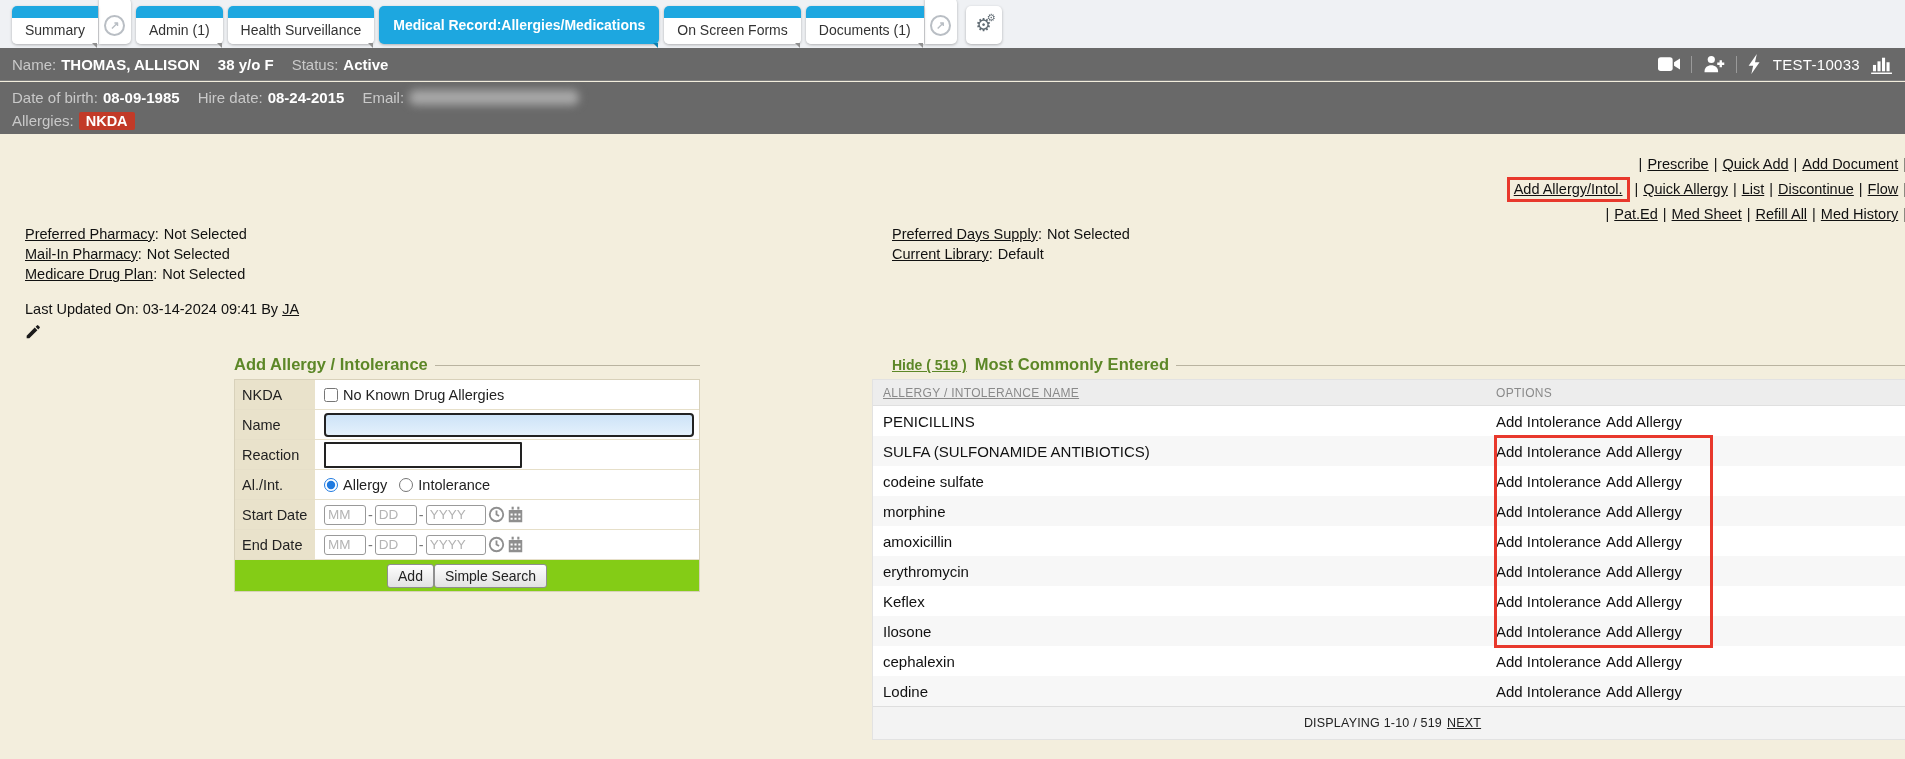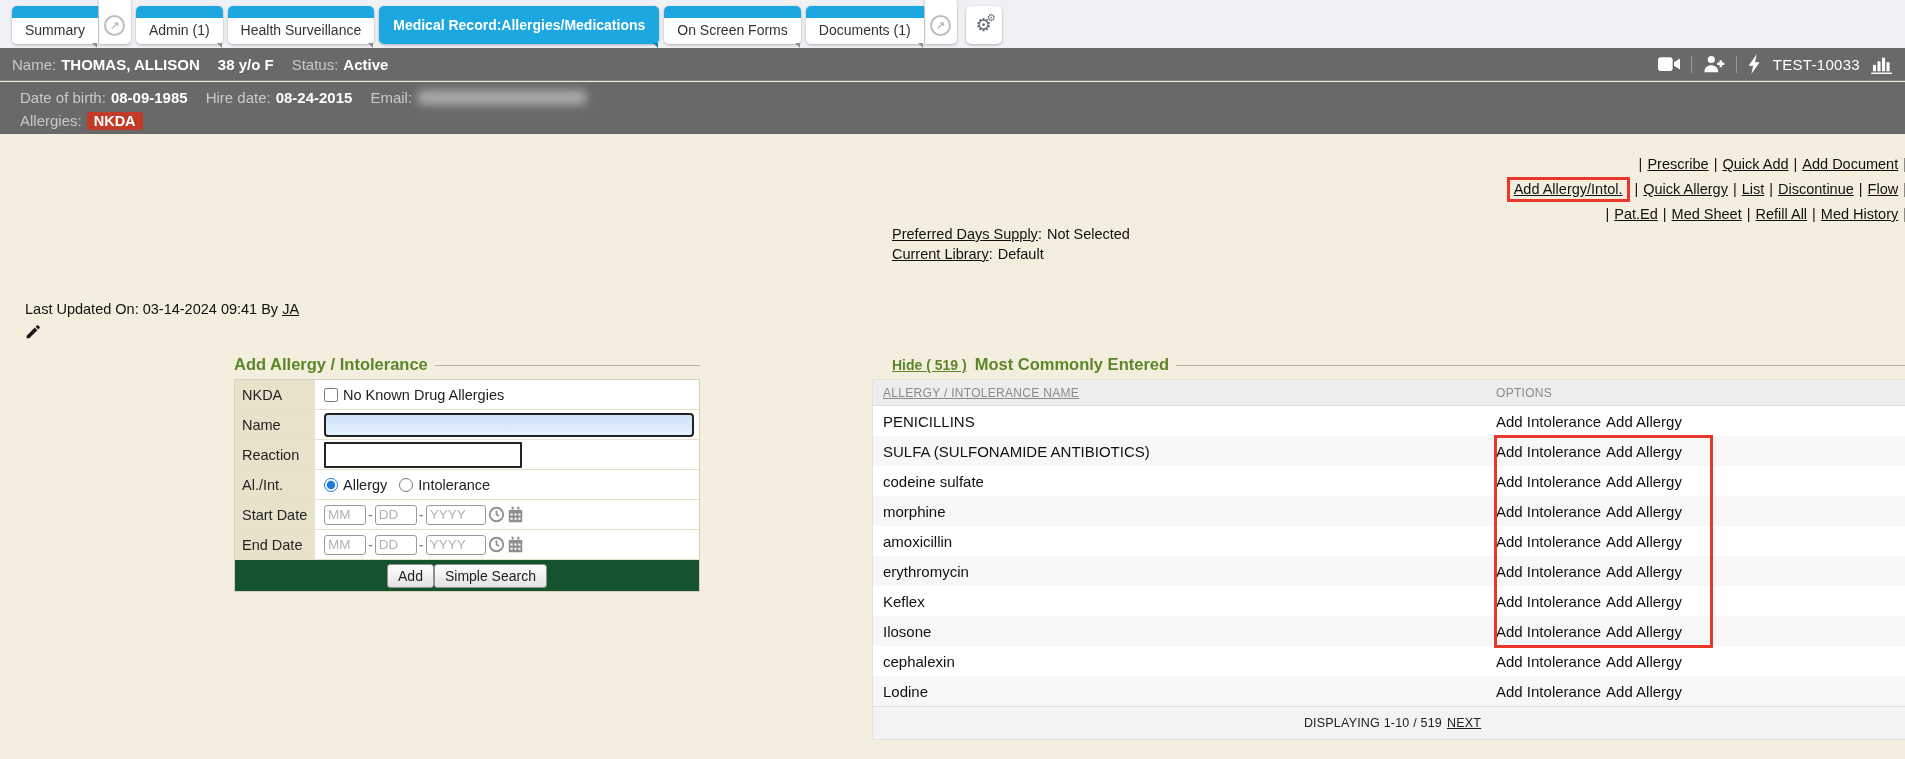--- a/index.html
+++ b/index.html
@@ -29,21 +29,21 @@
        box-shadow:0 1px 3px rgba(0,0,0,.28);display:flex;align-items:center;justify-content:center;
        color:#5f6a72;cursor:pointer;}
   .gear-big{font-size:18px;line-height:1;}
   .gear-small{position:absolute;top:7px;right:6px;font-size:10px;line-height:1;}
 
   
   .pbar1{position:absolute;top:48px;left:0;width:100%;height:33px;background:#696969;
         border-bottom:1px solid #7f7f7f;display:flex;align-items:center;color:#fff;font-size:15px;
         padding:0 12px;box-sizing:border-box;}
   .pbar2{position:absolute;top:82px;left:0;width:100%;height:52px;background:#696969;color:#fff;
-        font-size:15px;padding:4px 12px 0 20px;box-sizing:border-box;}
+        font-size:15px;padding:4px 12px 0 12px;box-sizing:border-box;}
   .plabel{color:#c9c9c9;margin-right:5px;}
   .pval{font-weight:bold;}
   .gap18{margin-right:18px;}
   .p2line{display:flex;align-items:center;height:23px;}
   .badge-nkda{background:#c23a28;color:#fff;font-weight:bold;padding:1px 7px;border-radius:2px;
         display:inline-block;font-size:14.5px;}
   .redacted{display:inline-block;width:170px;height:15px;border-radius:7px;background:#a8a8a8;
         filter:blur(4px);vertical-align:middle;}
   .pright{margin-left:auto;display:flex;align-items:center;gap:11px;}
   .vdiv{width:1px;height:17px;background:#9a9a9a;}
@@ -87,21 +87,21 @@
   .name-input{width:356px;height:20px;background:linear-gradient(180deg,#cde3f7,#e4f1fc);
         border:2px solid #222;border-radius:4px;outline:none;padding:0 5px;font-size:14px;}
   .reaction-input{width:186px;height:20px;border:2px solid #222;border-radius:1px;background:#fff;
         resize:none;outline:none;font-size:14px;padding:1px 4px;font-family:"Liberation Sans",sans-serif;}
   .radio-lbl{margin-right:10px;}
   .date-box{width:34px;height:18px;border:1px solid #999;border-radius:3px;font-size:13.5px;
         padding:0 3px;color:#444;outline:none;}
   .date-box.yyyy{width:52px;}
   .date-box::placeholder{color:#b3b3b3;}
   .dash{color:#777;margin:0 0;}
-  .btn-row{justify-content:center;gap:0;height:31px;display:flex;align-items:center;background:#14532d;}
+  .btn-row{justify-content:center;gap:0;height:31px;display:flex;align-items:center;background:#84cc16;}
   .btn{background:linear-gradient(180deg,#fefefe,#e2e2e2);border:1px solid #8f8f8f;border-radius:3px;
         font-size:14px;padding:3px 10px;color:#222;cursor:pointer;font-family:"Liberation Sans",sans-serif;}
 
   
   .common-panel{position:absolute;left:857px;top:221px;width:1041px;}
   .common-legend{padding-left:20px;}
   .table-wrap{position:relative;border:1px solid #e2e2e2;background:#fff;}
   .thead{display:flex;align-items:center;height:25px;background:#ededed;font-size:12px;color:#8a8a8a;
         border-bottom:1px solid #e0e0e0;letter-spacing:.3px;}
   .th-name{flex:1;padding-left:10px;}
@@ -220,20 +220,34 @@
         <span class="sep"></span><span class="links-holder"><a>Prescribe</a><span class="sep"></span><a class="alt">Quick Add</a><span class="sep"></span><a>Add Document</a><span class="sep"></span></span>
       </div>
       <div>
         <a class="boxed-link">Add Allergy/Intol.</a><span class="links-holder"><span class="sep"></span><a>Quick Allergy</a><span class="sep alt"></span><a>List</a><span class="sep"></span><a>Discontinue</a><span class="sep alt"></span><a>Flow</a></span><span class="sep"></span>
       </div>
       <div>
         <span class="sep"></span><span class="links-holder"><a>Pat.Ed</a><span class="sep"></span><a class="alt">Med Sheet</a><span class="sep"></span><a>Refill All</a><span class="sep"></span><a class="alt">Med History</a><span class="sep"></span></span>
       </div>
     </div>
 
+    <div class="info-block" style="left:10px;top:90px;">
+
+        <div>
+          <a>Preferred Pharmacy</a><span class="colon"></span><span>Not Selected</span>
+        </div>
+
+        <div class="alt">
+          <a>Mail-In Pharmacy</a><span class="colon"></span><span>Not Selected</span>
+        </div>
+
+        <div>
+          <a>Medicare Drug Plan</a><span class="colon"></span><span>Not Selected</span>
+        </div>
+      </div>
 
     <div class="info-block" style="left:877px;top:90px;">
 
         <div>
           <a>Preferred Days Supply</a><span class="colon"></span><span>Not Selected</span>
         </div>
 
         <div class="alt">
           <a>Current Library</a><span class="colon"></span><span>Default</span>
         </div>

